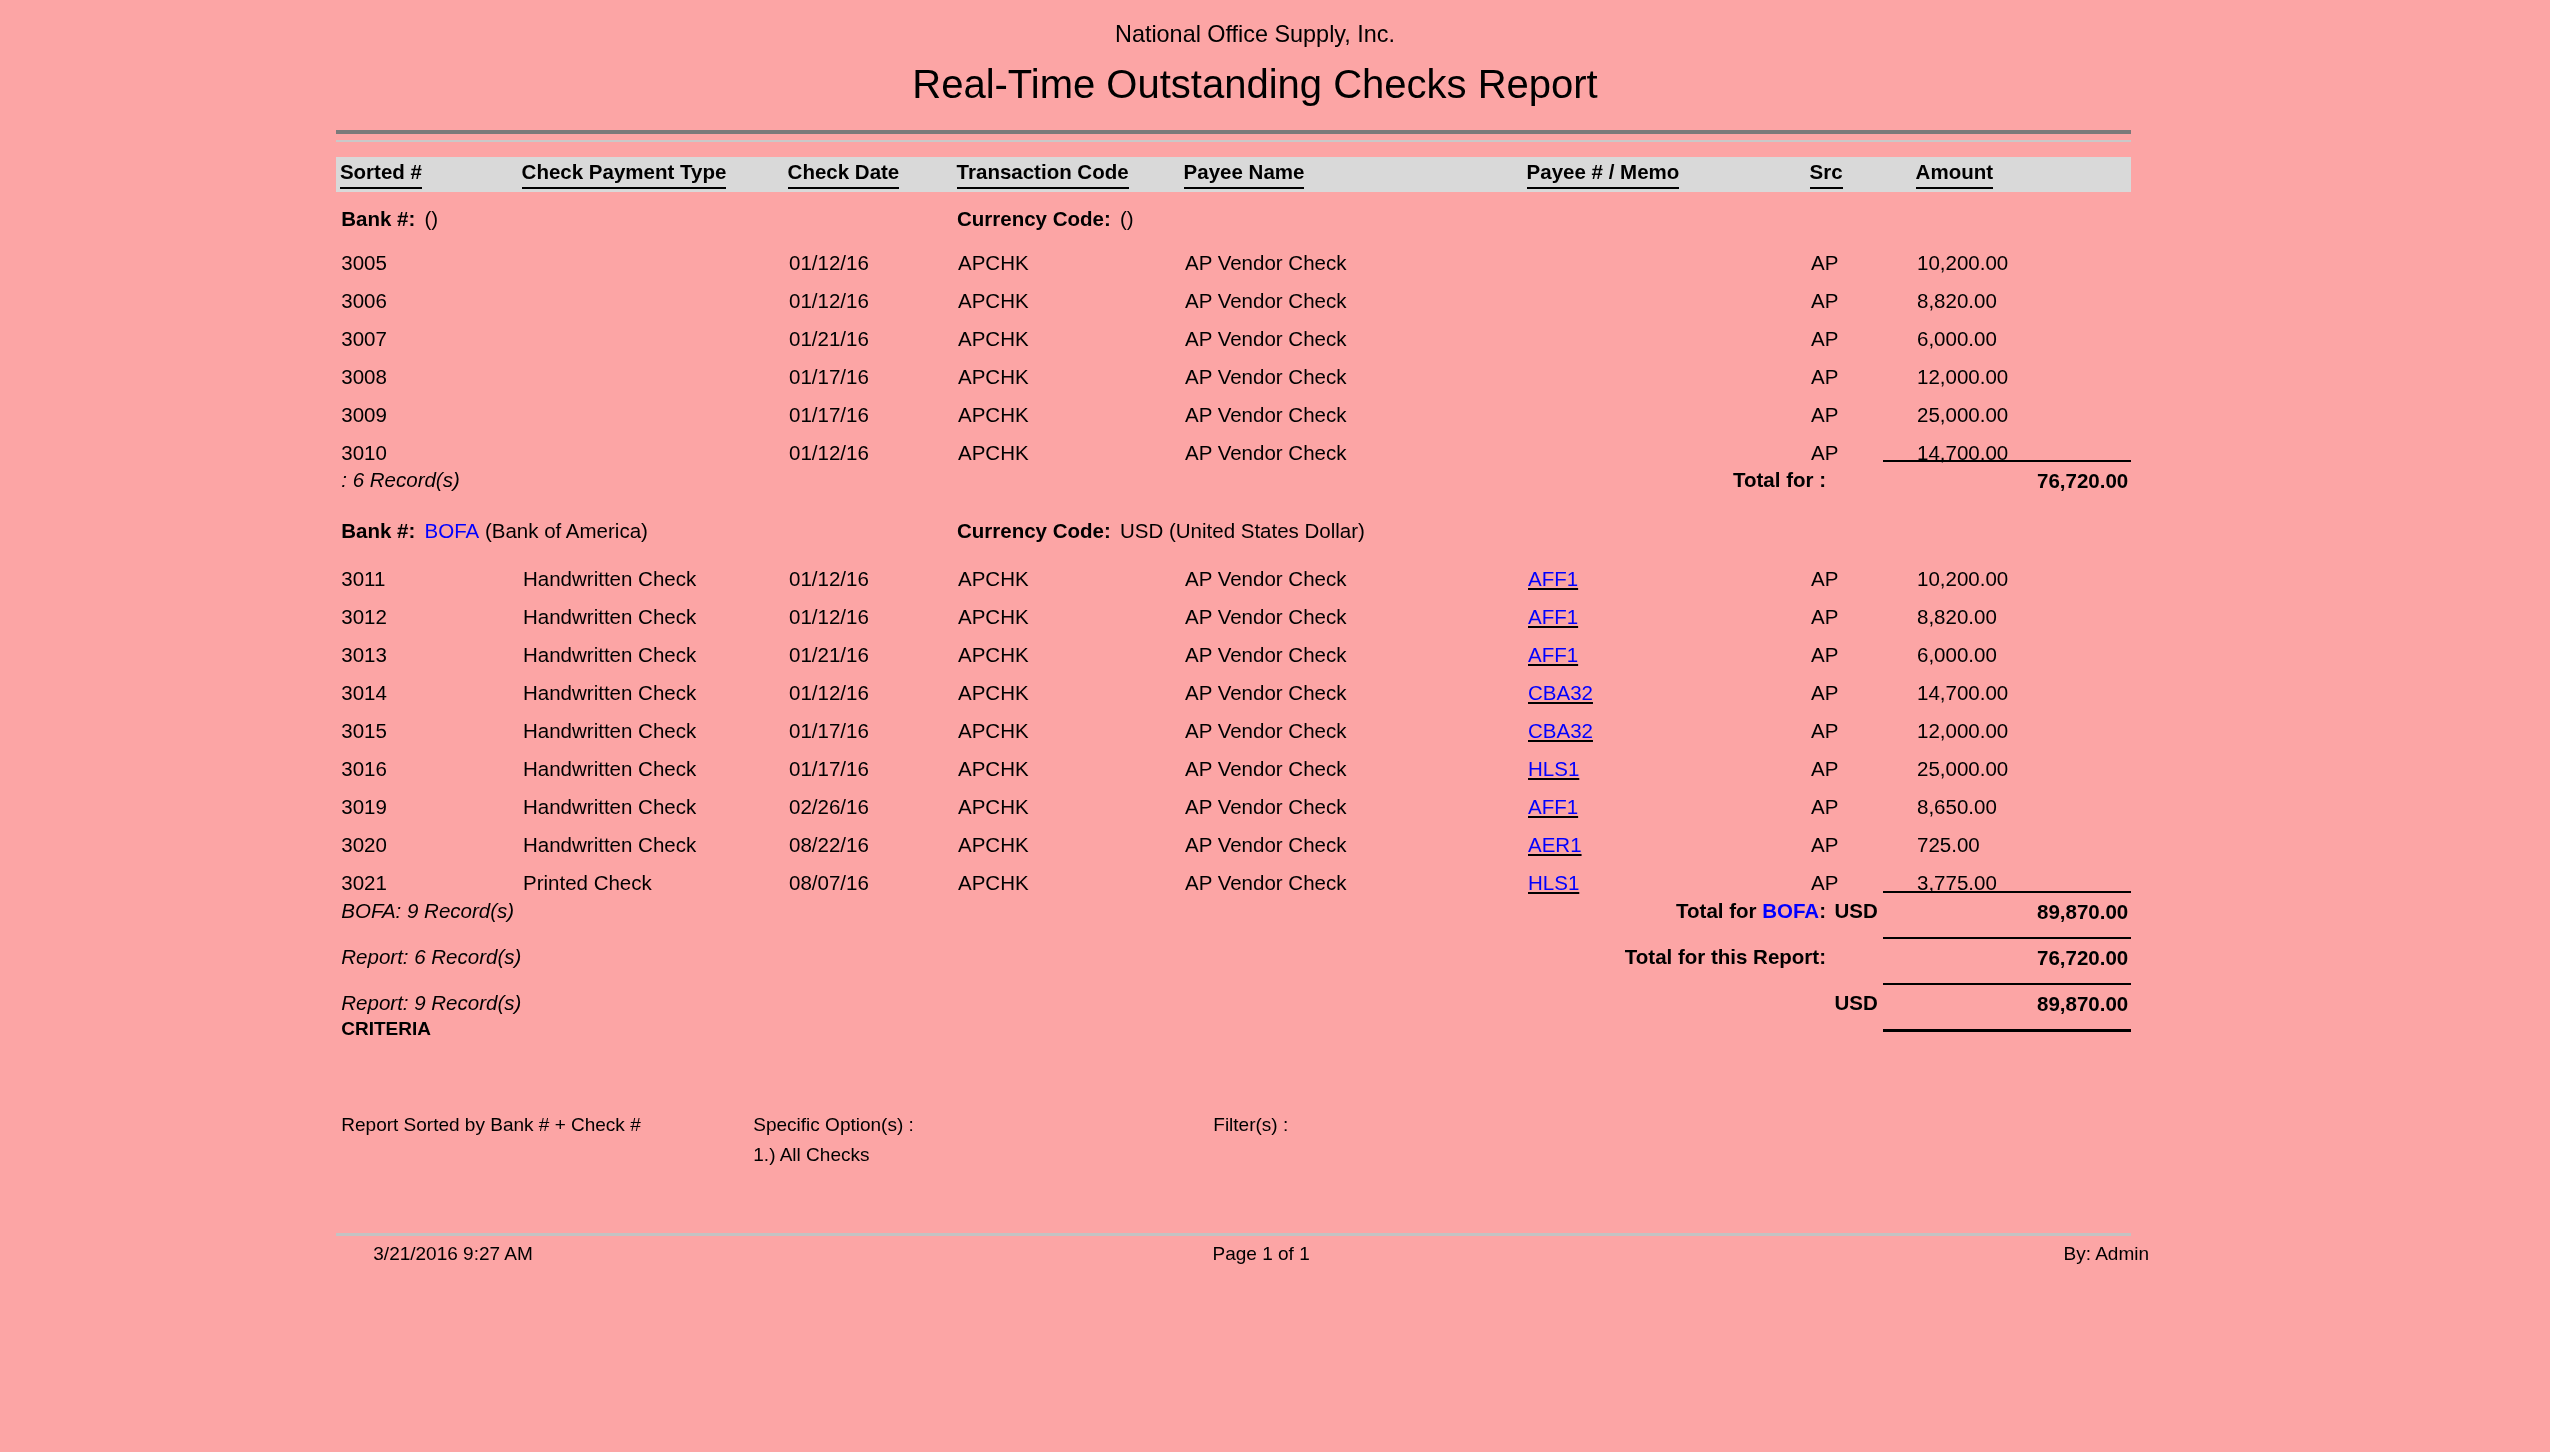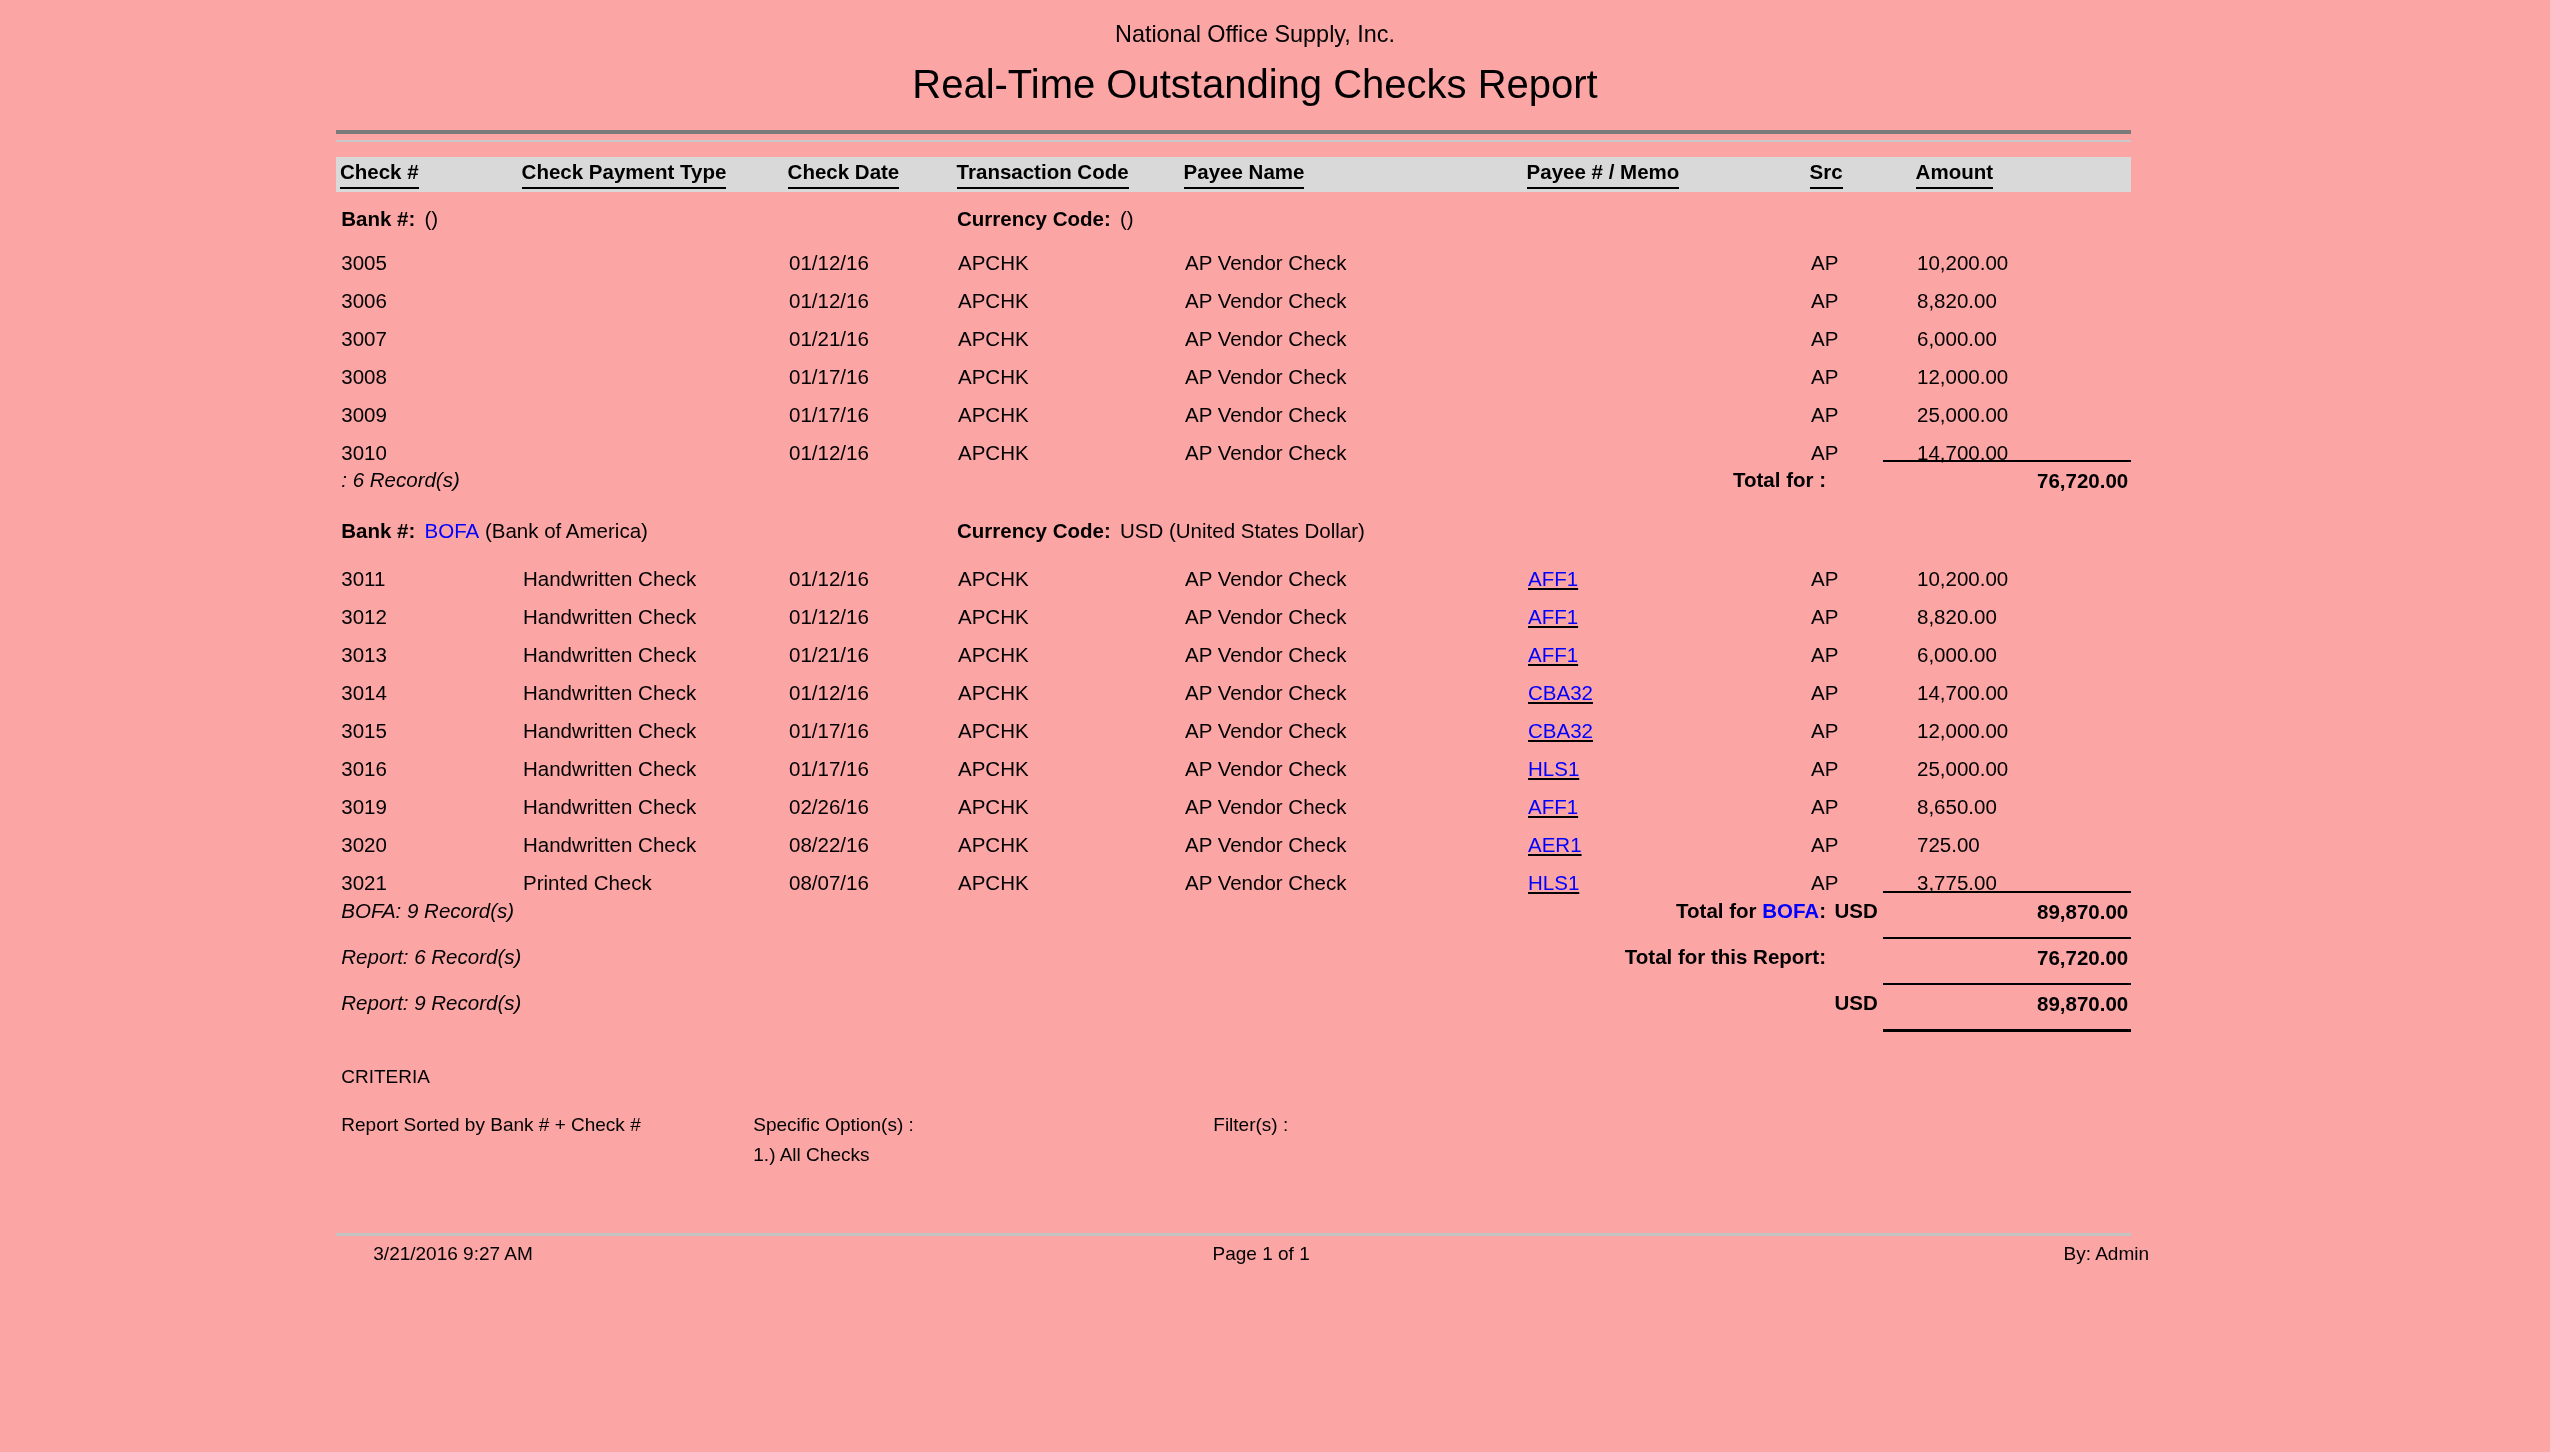--- a/index.html
+++ b/index.html
@@ -59,21 +59,21 @@
   .total-row .tlabel { width:354px; font-weight:bold; display:flex; align-items:center; justify-content:flex-end; white-space:pre; }
   .total-row .tcur { width:57px; font-weight:bold; display:flex; align-items:center; padding-left:8.5px; }
   .total-row .tamt {
     width:248px; font-weight:bold; border-top:2.8px solid #000;
     display:flex; align-items:center; justify-content:flex-end; padding-right:2.8px;
   }
   #report-totals { position:absolute; left:0; top:937px; width:1794px; }
   #report-totals .total-row { position:relative; top:0; margin-bottom:5.7px; }
   #closing-rule { position:absolute; left:1546px; top:1029px; width:248px; height:2.8px; background:#000; }
 
-  #criteria-heading { position:absolute; left:4.3px; top:1066px; font-weight:normal; font-size:19px; }
+  #criteria-heading { position:absolute; left:4.3px; top:1018px; font-weight:bold; font-size:19px; }
   #criteria-row { position:absolute; left:4.3px; top:1114px; width:1785px; display:flex; font-size:19px; }
   #criteria-row .cr1 { width:412px; }
   #criteria-row .cr2 { width:460px; }
   #criteria-row .cr2 .line2 { margin-top:8px; }
   #criteria-row .cr3 { width:354px; }
 
   #footer-row { position:absolute; left:0; top:1243px; width:1794px; display:flex; font-size:19px;margin-left:32px; }
   #footer-row .f { flex:1; }
   #footer-row .fl { text-align:left; padding-left:4.3px; }
   #footer-row .fc { text-align:center; }
@@ -85,21 +85,21 @@
 <div id="page">
   <div id="content">
 
     <div id="company-name" class="centered">National Office Supply, Inc.</div>
     <div id="report-title" class="centered">Real-Time Outstanding Checks Report</div>
 
     <div id="top-rule-1" class="hrule"></div>
     <div id="top-rule-2" class="hrule"></div>
 
     <div id="header-band" class="rowflex">
-      <div class="c1"><span class="hl">Check #</span></div>
+      <div class="c1"><span class="hl">Sorted #</span></div>
       <div class="c2"><span class="hl">Check Payment Type</span></div>
       <div class="c3"><span class="hl">Check Date</span></div>
       <div class="c4"><span class="hl">Transaction Code</span></div>
       <div class="c5"><span class="hl">Payee Name</span></div>
       <div class="c6"><span class="hl">Payee # / Memo</span></div>
       <div class="c7"><span class="hl">Src</span></div>
       <div class="c8"><span class="hl">Amount</span></div>
     </div>
 
     <div id="bank-row-1" class="bank-row rowflex">

